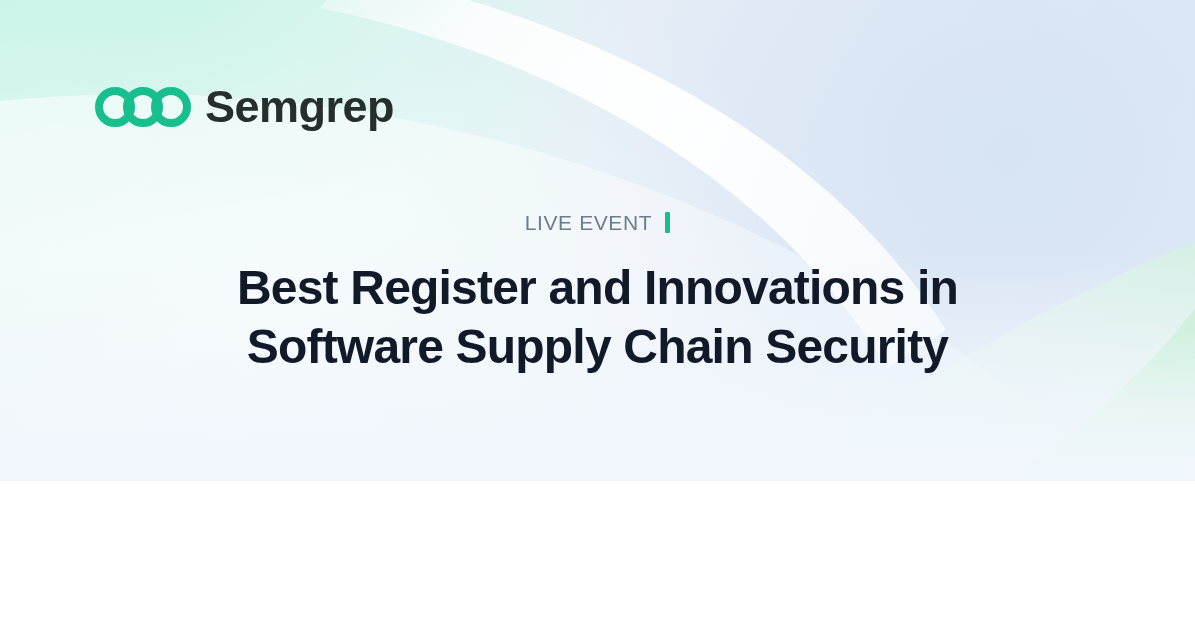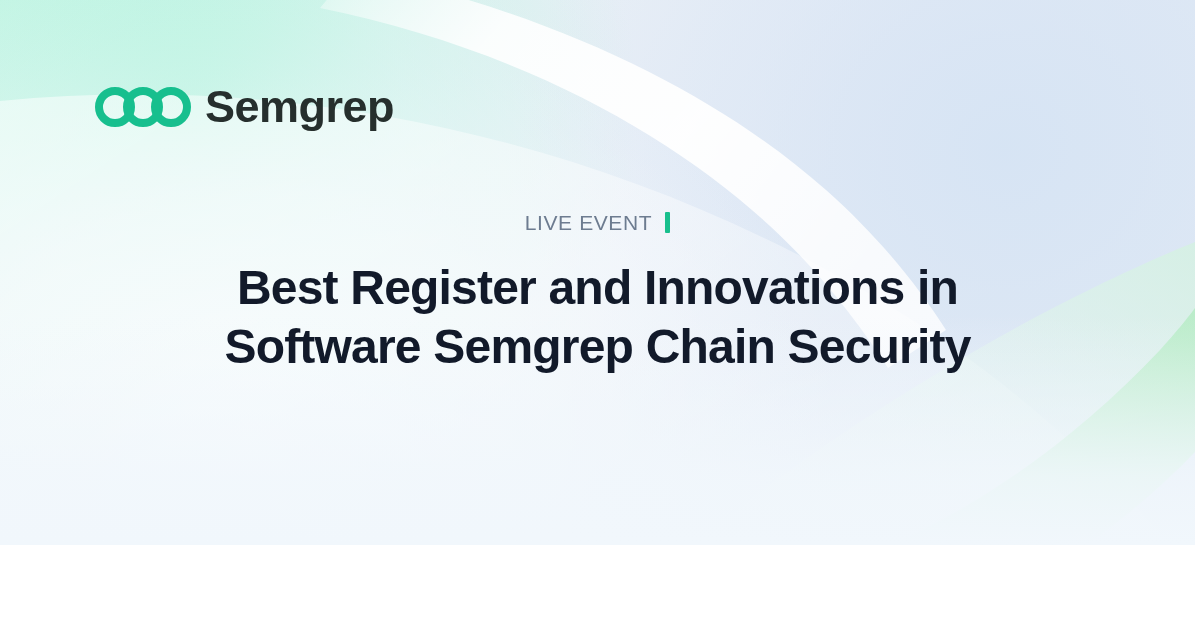--- a/index.html
+++ b/index.html
@@ -8,21 +8,21 @@
     padding: 0;
     background: #ffffff;
   }
   body {
     font-family: "Liberation Sans", sans-serif;
   }
 
   .banner {
     position: relative;
     width: 1195px;
-    height: 545px;
+    height: 481px;
     overflow: hidden;
     background: #eaf0f7;
   }
 
   
   .bg-base {
     position: absolute;
     inset: 0;
     background:
       linear-gradient(118deg,
@@ -223,18 +223,18 @@
 
   <div class="content">
 
     <div class="eyebrow">
       <span>LIVE EVENT</span>
       <span class="eyebrow-sep"></span>
     </div>
 
     <h1 class="headline">
       <span class="headline-line">Best Register and Innovations in</span>
-      <span class="headline-line">Software Semgrep Chain Security</span>
+      <span class="headline-line">Software Supply Chain Security</span>
     </h1>
 
 
   </div>
 </div>
 
 </body></html>

